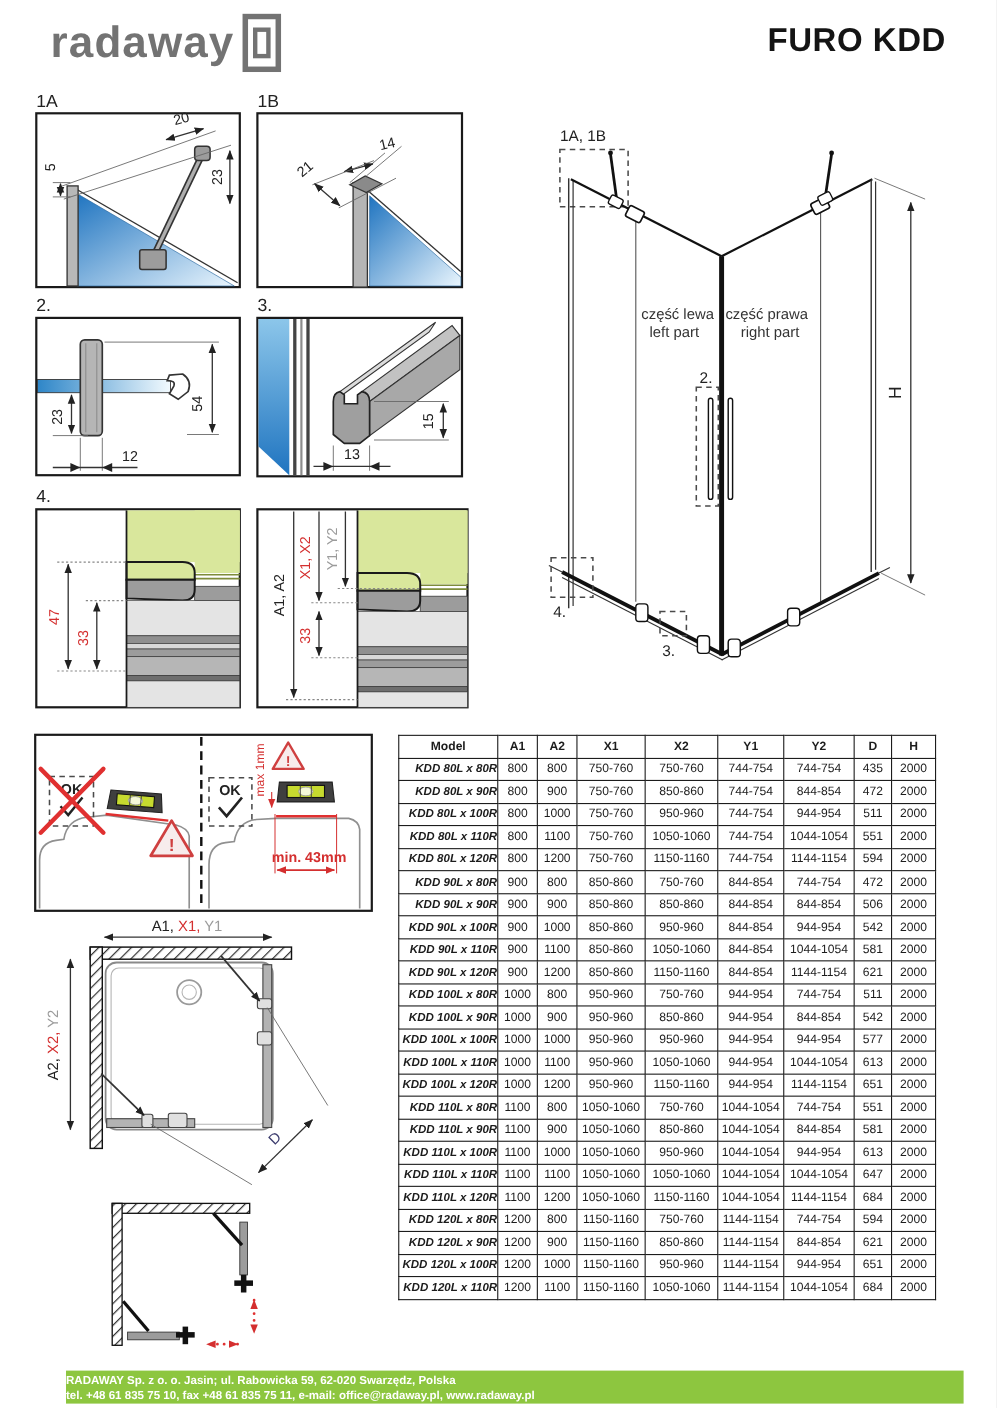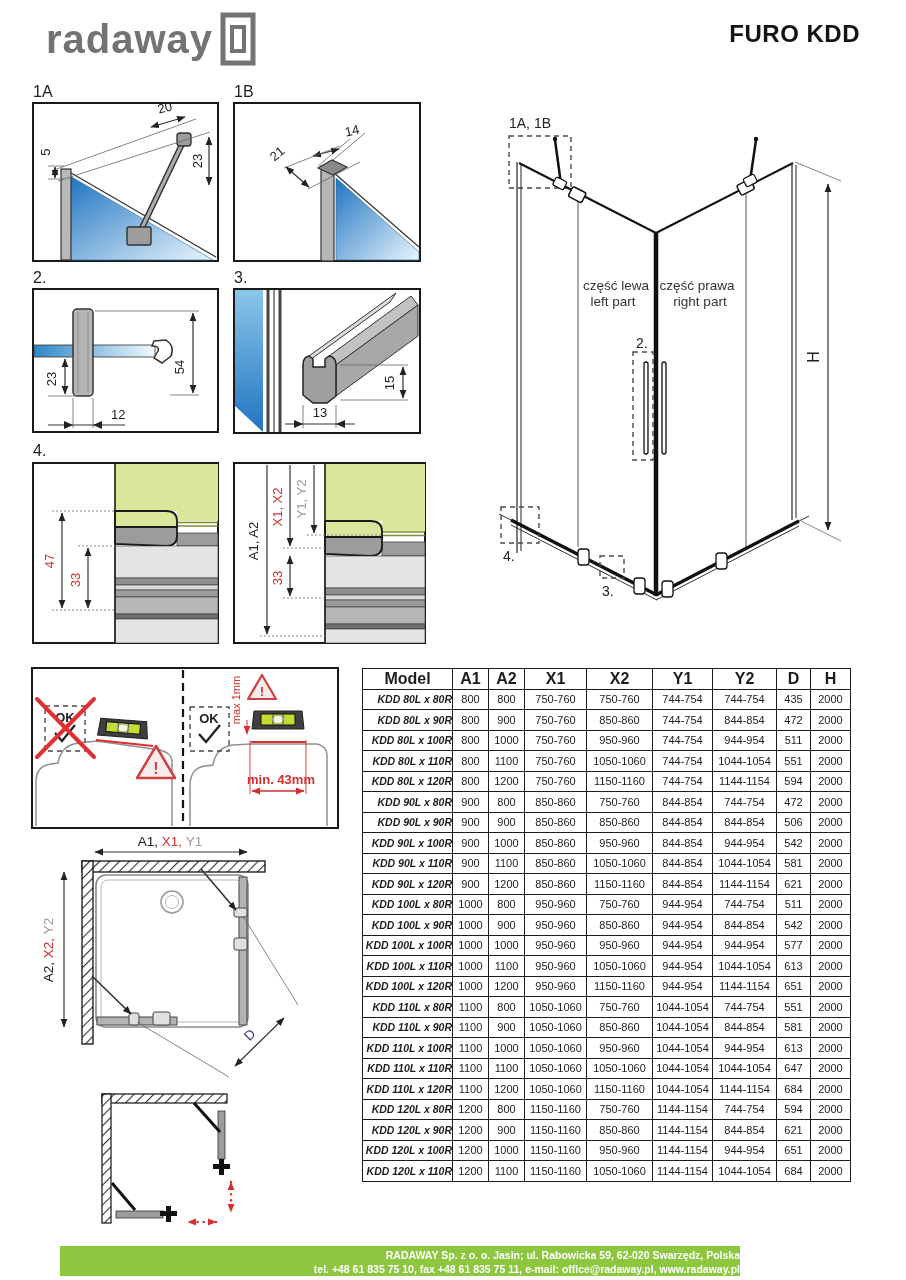--- a/index.html
+++ b/index.html
@@ -1,21 +1,21 @@
 <!DOCTYPE html>
 <html><head>
 <meta charset="utf-8">
 <style>
   html,body{margin:0;padding:0;background:#e8e8e8;}
   .page{position:relative;width:906px;height:1280px;background:#fff;overflow:hidden;
         font-family:"Liberation Sans",sans-serif;margin:0 auto;}
   
   .brand{position:absolute;left:46px;top:12px;display:flex;align-items:center;gap:6px;}
   .brand-text{font-size:40px;font-weight:700;color:#737373;letter-spacing:1px;line-height:1;}
-  .title{position:absolute;right:46px;top:20px;font-size:24px;font-weight:800;color:#141414;
+  .title{position:absolute;right:46px;top:20px;font-size:30px;font-weight:800;color:#141414;
          letter-spacing:0.5px;}
   
   svg.drawings{position:absolute;left:0;top:0;pointer-events:none;}
   svg.drawings text{font-family:"Liberation Sans",sans-serif;}
   .figbox{fill:#fff;stroke:#1a1a1a;stroke-width:2;}
   .dashbox{fill:none;stroke:#4a4a4a;stroke-width:1.4;stroke-dasharray:5 4;}
   .figlabel{font-size:16px;fill:#222;}
   .dim{font-size:13px;fill:#222;}
   .dimr{fill:#d42f2f;}
   .dimg{fill:#9b9b9b;}
@@ -23,26 +23,26 @@
   .thin{stroke:#666;stroke-width:0.8;fill:none;}
   .dline{stroke:#333;stroke-width:1.2;fill:none;}
   .dot{stroke:#888;stroke-width:1;stroke-dasharray:2 2;fill:none;}
   .parts{font-size:13.5px;fill:#333;}
   .callout{font-size:14px;fill:#222;}
   
   .spec-table{position:absolute;left:362px;top:668px;border-collapse:collapse;table-layout:fixed;
               background:#fff;}
   .spec-table th,.spec-table td{border:1.5px solid #1c1c1c;text-align:center;vertical-align:middle;
               padding:0;height:19.5px;font-size:11px;color:#1c1c1c;white-space:nowrap;overflow:hidden;}
-  .spec-table th{font-size:16px;font-weight:bold;}
+  .spec-table th{font-size:11px;font-weight:bold;}
   .spec-table td.model{font-weight:bold;font-style:italic;font-size:10.5px;text-align:right;}
   .h-black{color:#141414;} .h-red{color:#a03341;} .h-gray{color:#9b9b9b;} .h-purple{color:#5b4b8f;}
   
-  .footer{position:absolute;left:60px;top:1246px;width:680px;height:30px;background:#8dc63f;
-          color:#fff;font-size:10.5px;font-weight:bold;text-align:right;line-height:14px;
+  .footer{position:absolute;left:60px;top:1246px;width:816px;height:30px;background:#8dc63f;
+          color:#fff;font-size:10.5px;font-weight:bold;text-align:left;line-height:14px;
           padding-top:2px;box-sizing:border-box;}
 </style>
 </head>
 <body>
 
 <div class="page">
 
   <div class="brand">
     <span class="brand-text">radaway</span>
     <svg width="38" height="54" viewBox="0 0 38 54">

